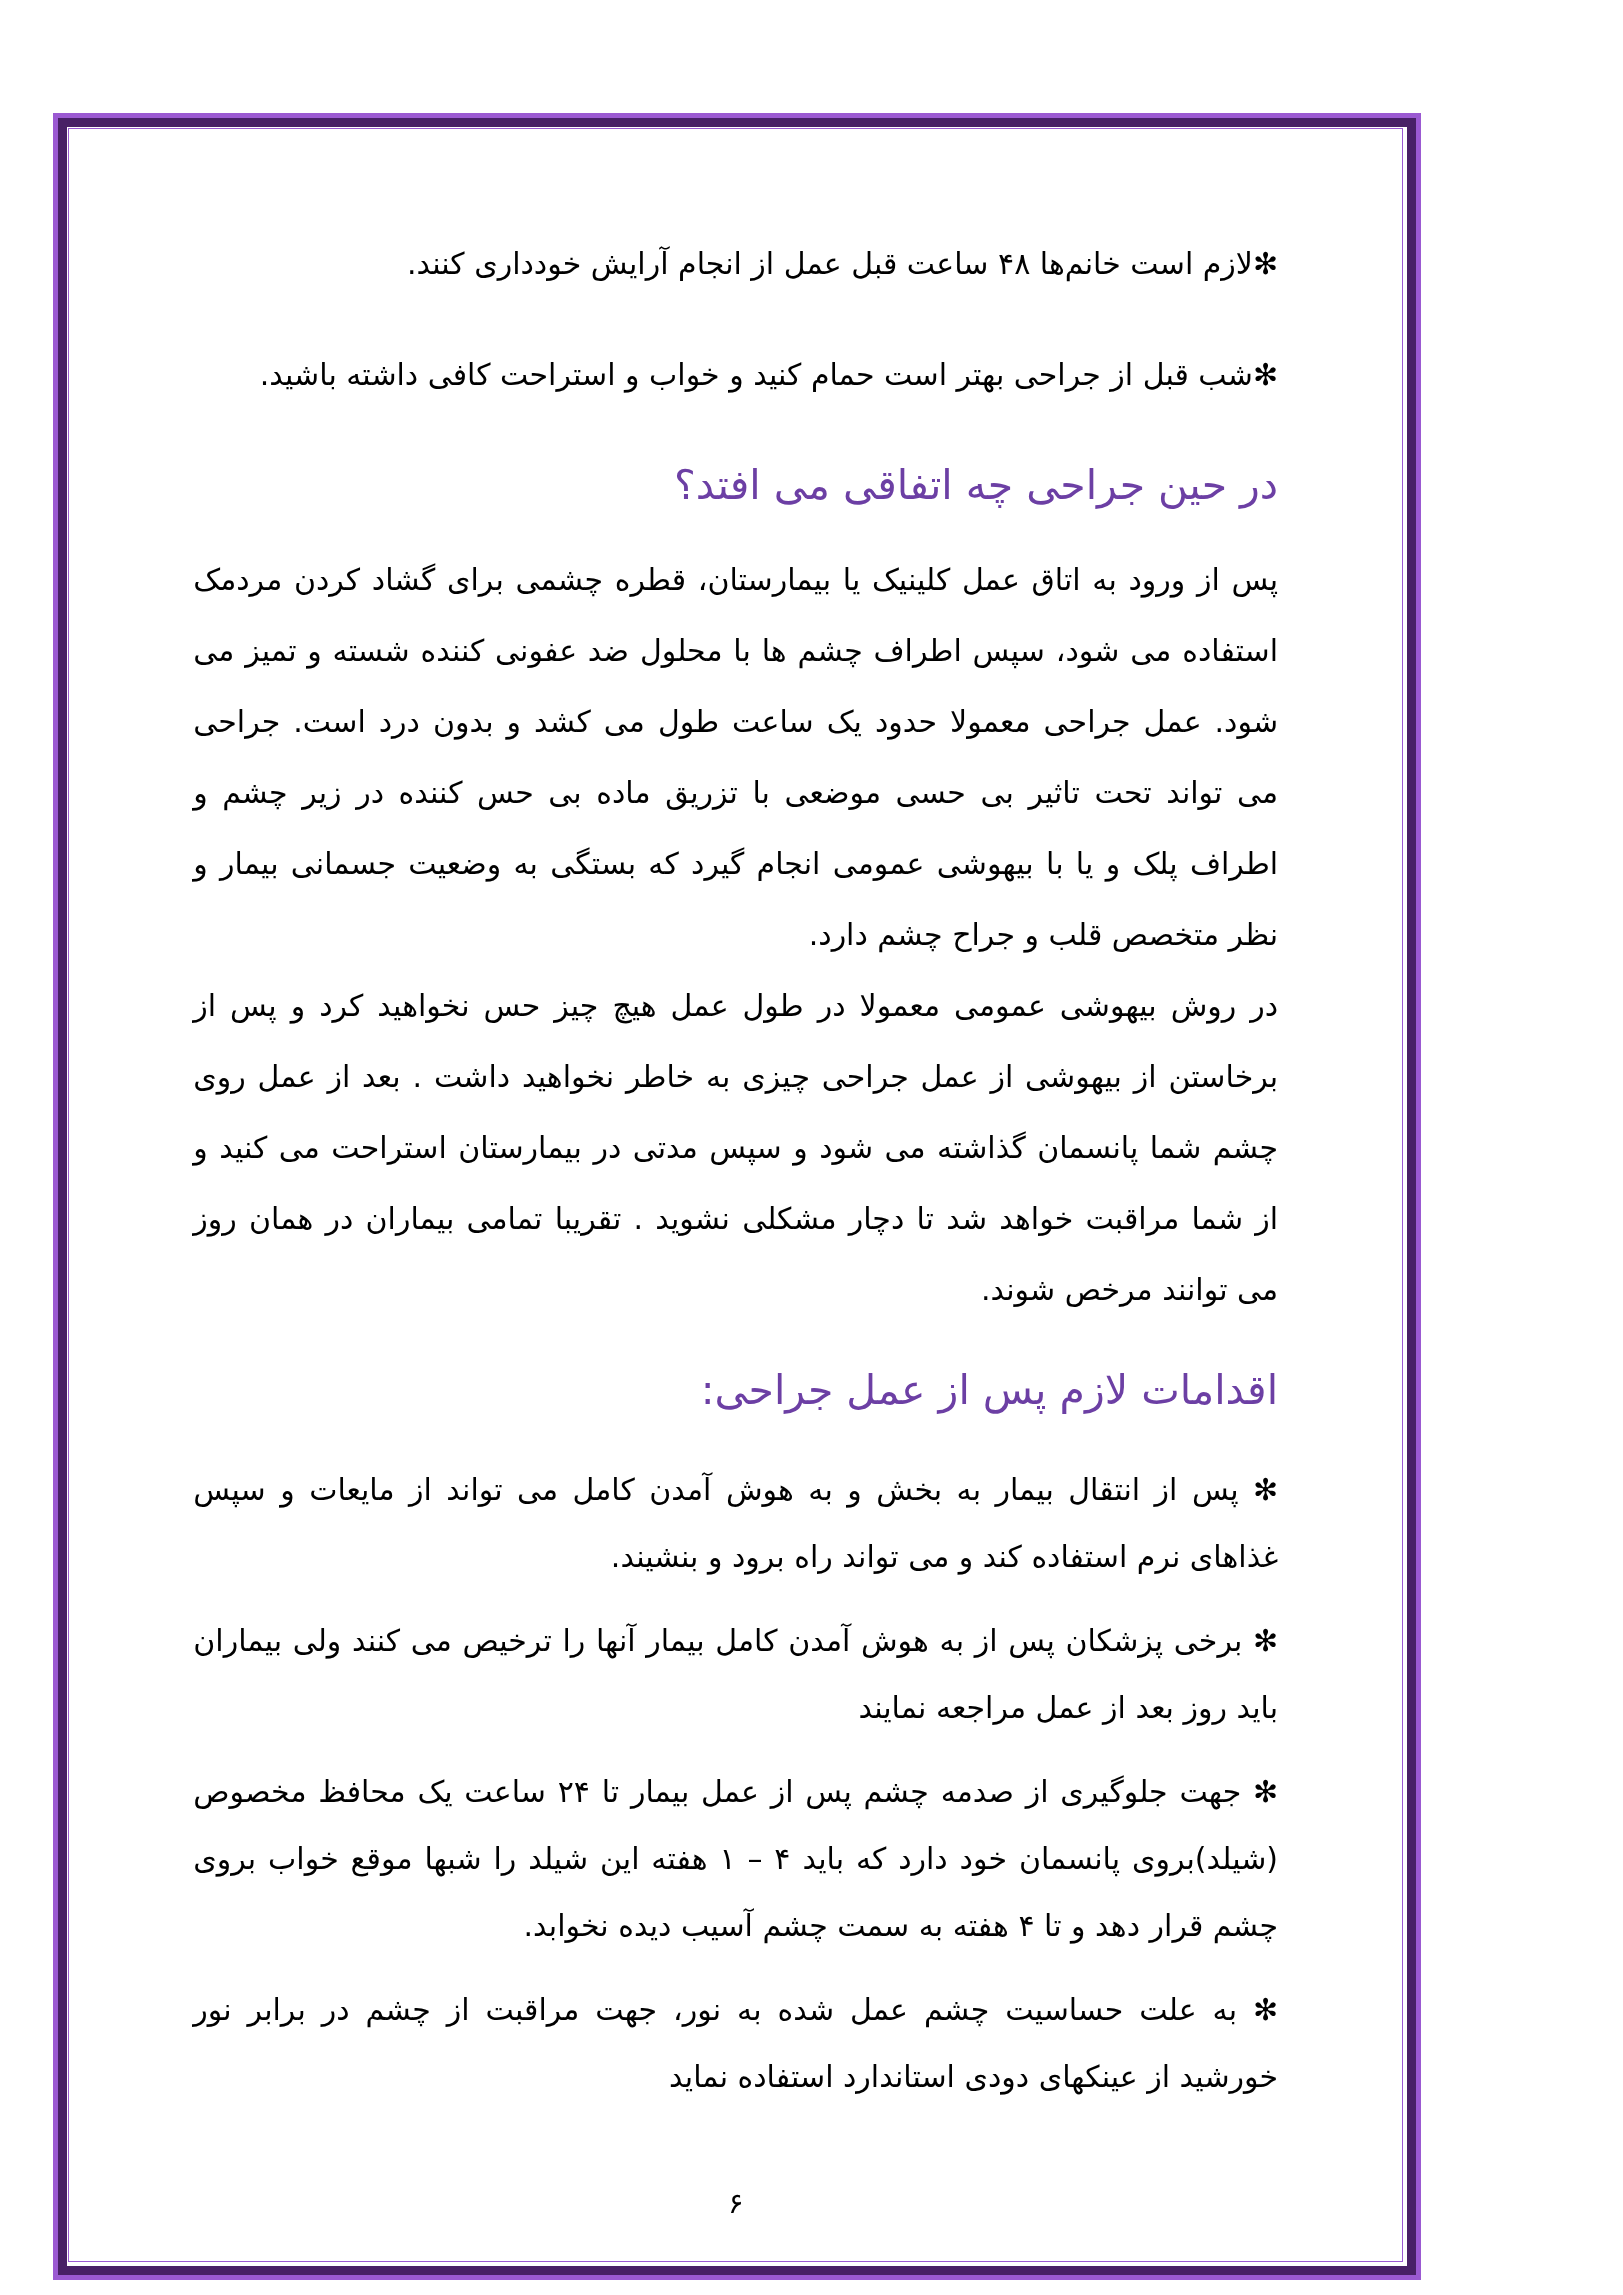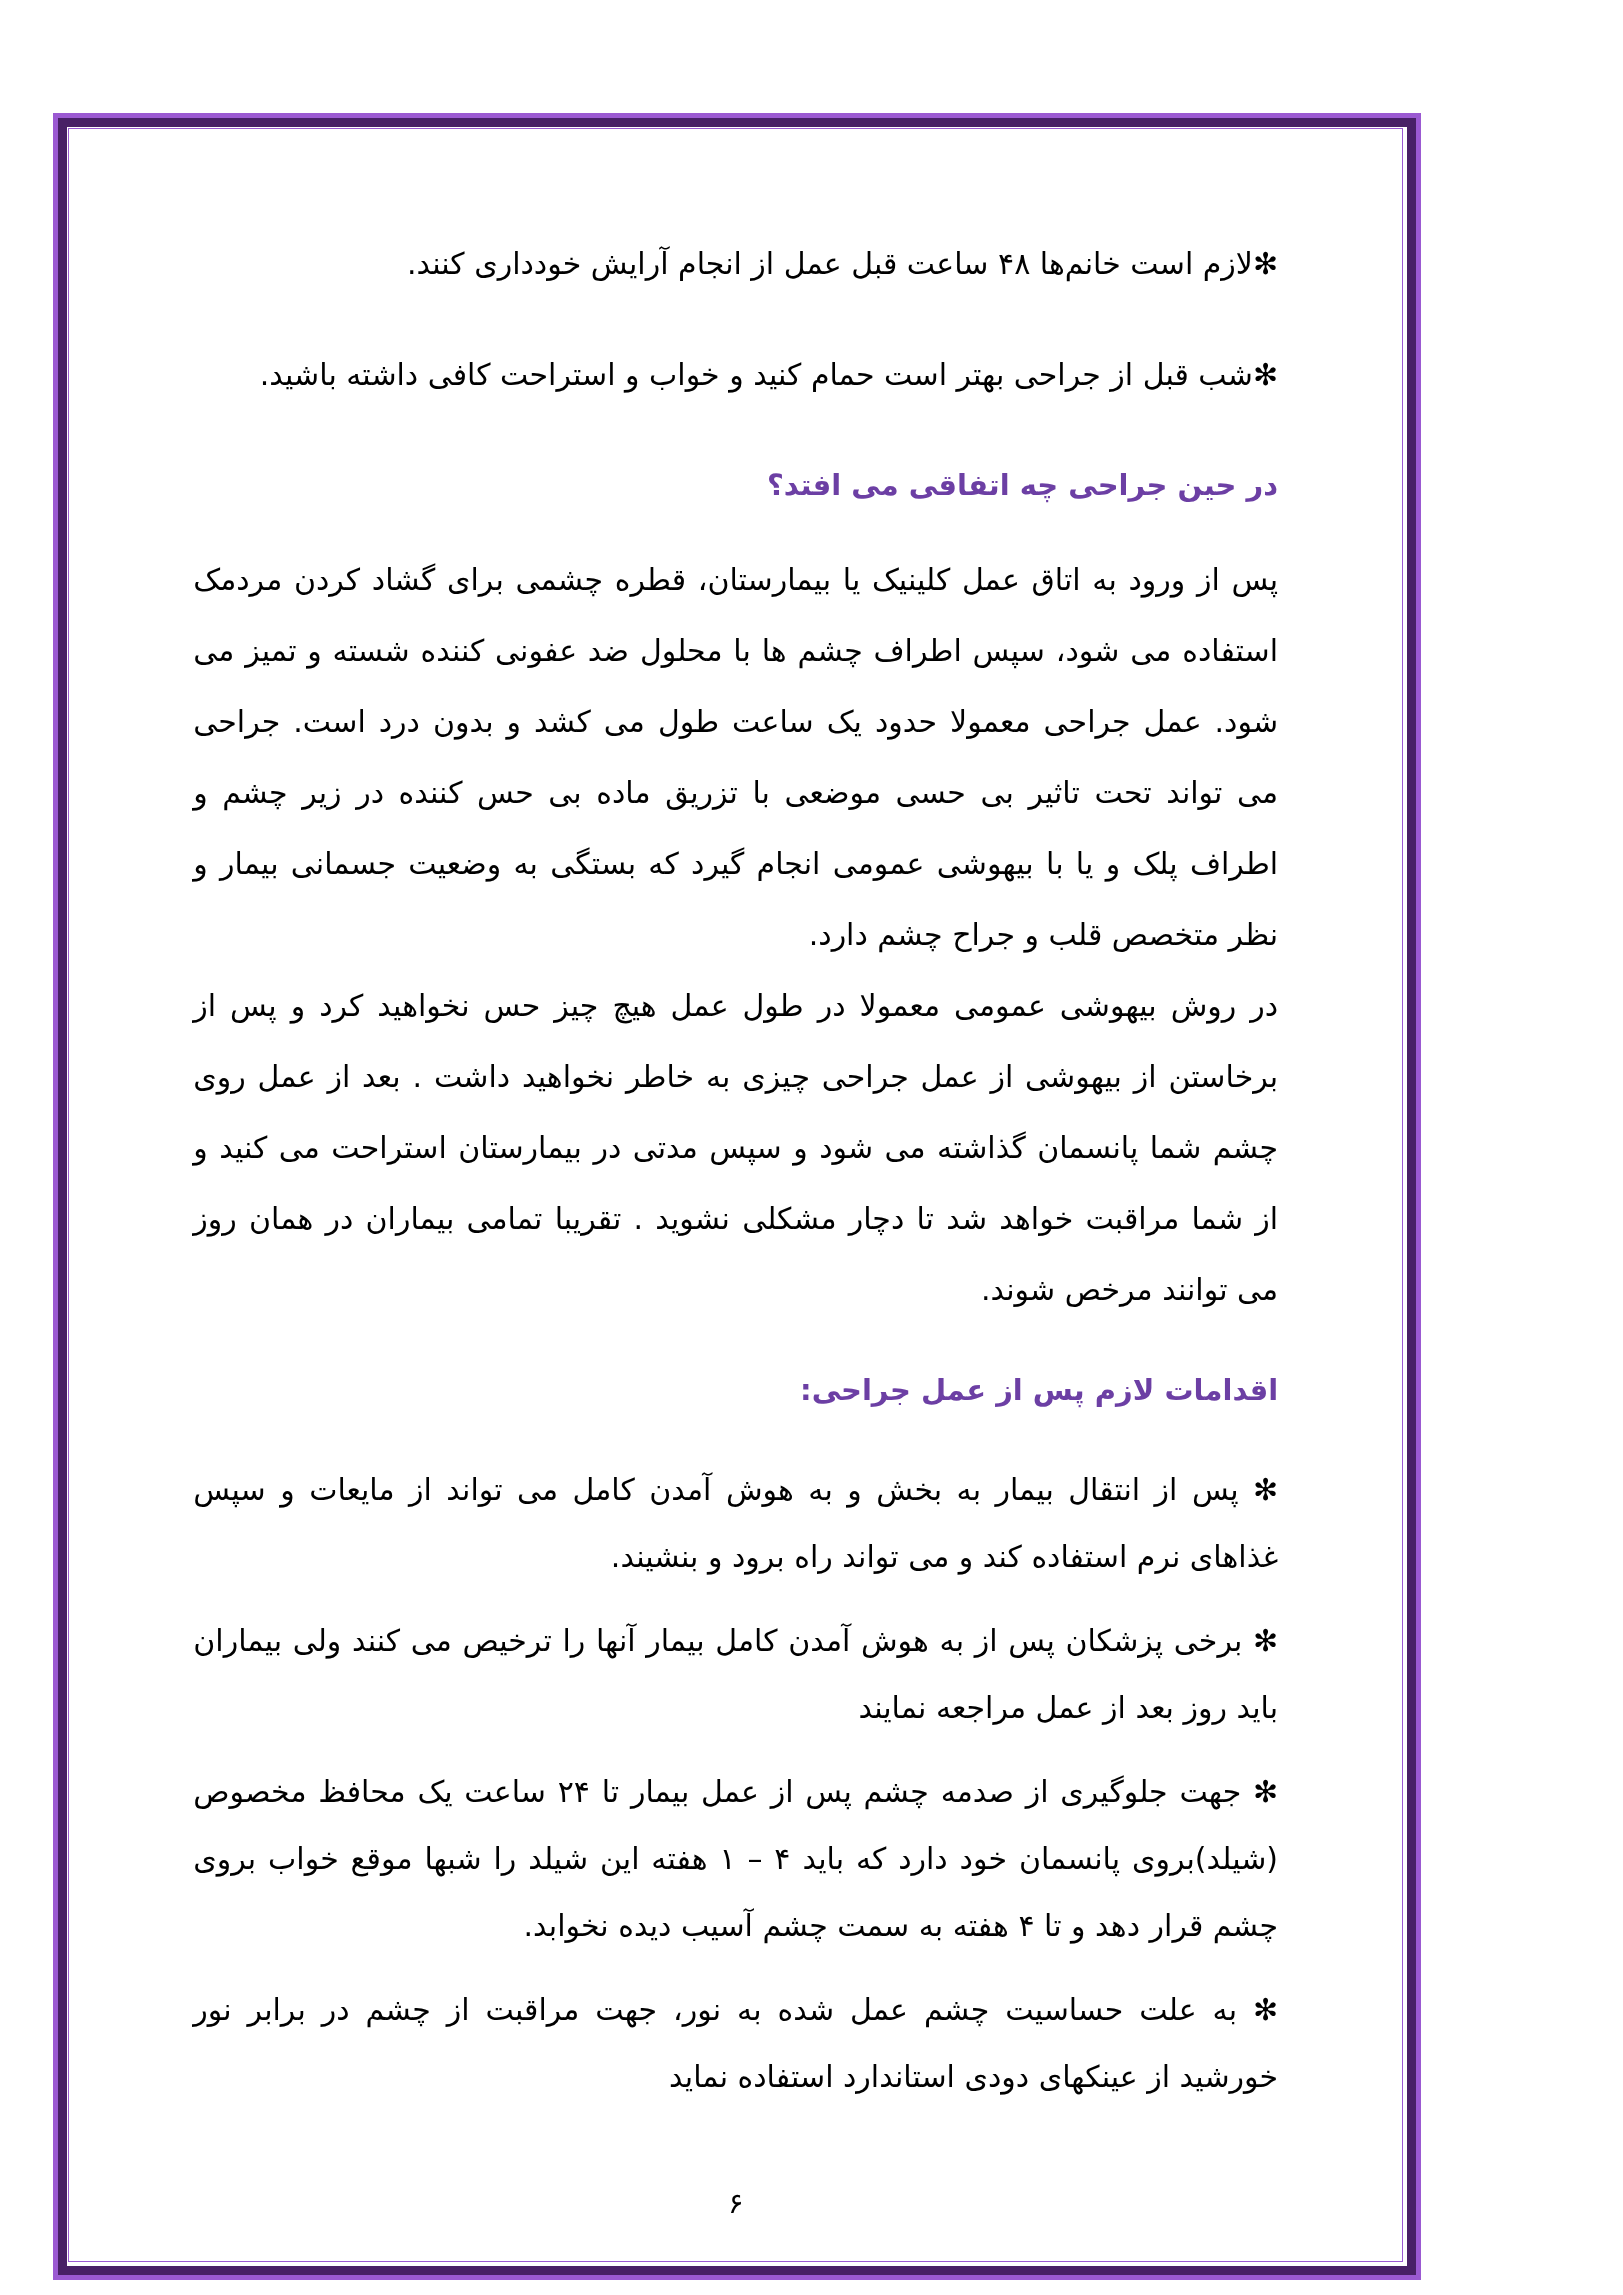--- a/index.html
+++ b/index.html
@@ -54,22 +54,22 @@
   .list-a p.bullet {
     margin: 0 0 52px 0;
     line-height: 59px;
   }
   .list-b p.bullet {
     margin: 0 0 17px 0;
     line-height: 67px;
   }
   h2.heading {
     color: var(--heading, #6c3fa4);
-    font-size: 29px;
-    font-weight: bold;
+    font-size: 41px;
+    font-weight: normal;
     line-height: 59px;
     text-align: right;
     margin: 16.4px 0 29px 0;
   }
   h2.heading-2 {
     margin: 36px 0 36px 0;
   }
   p.para {
     margin: 0;
     line-height: 71px;

